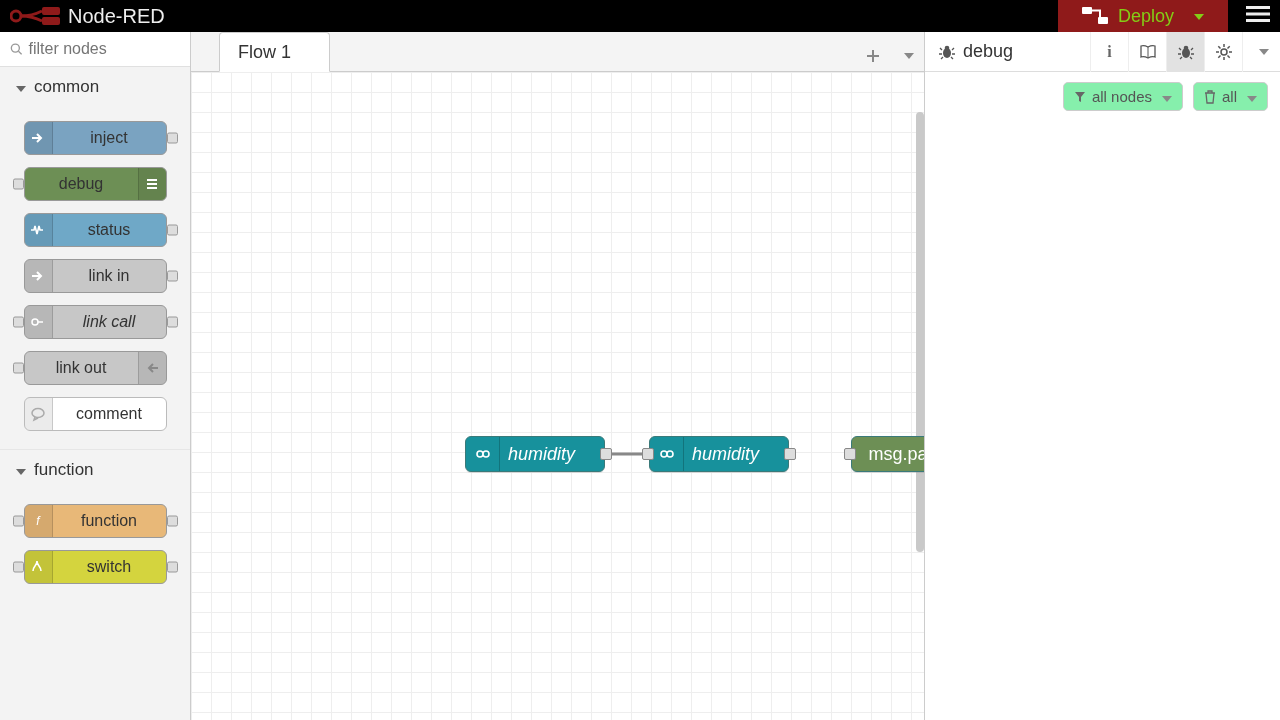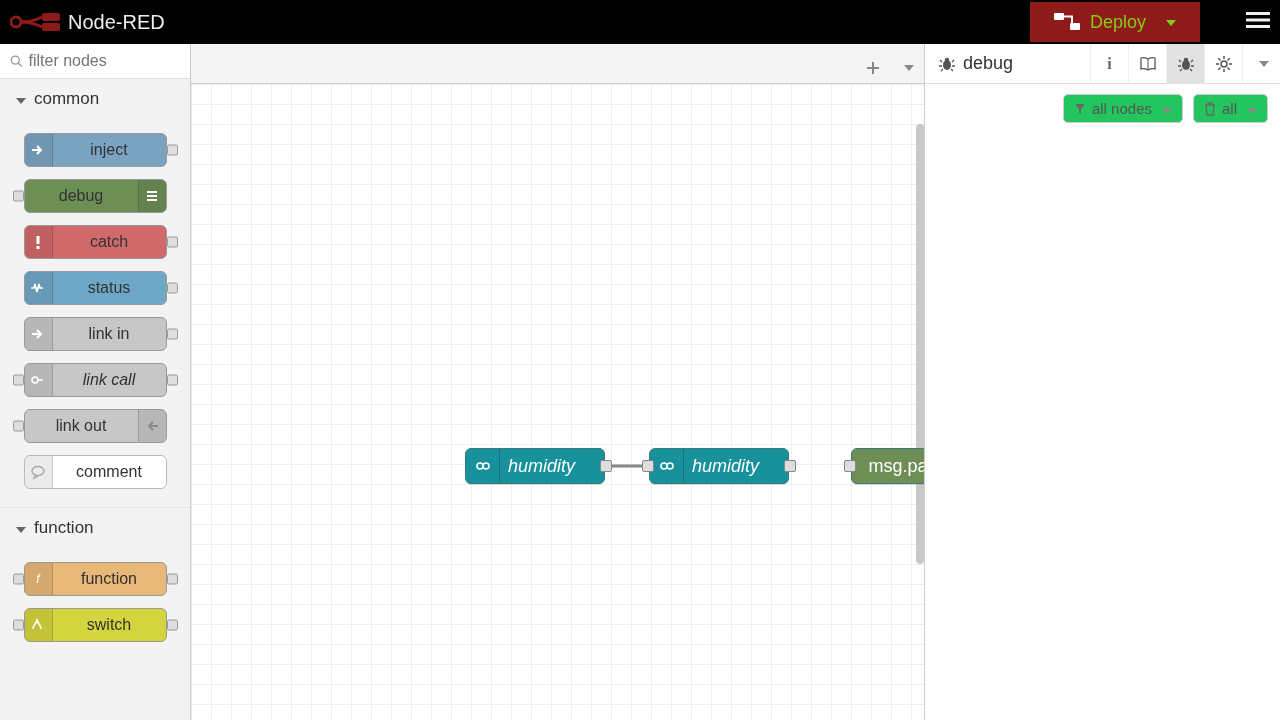--- a/index.html
+++ b/index.html
@@ -1,20 +1,20 @@
 <!DOCTYPE html>
 <html><head>
 <meta charset="utf-8">
 <style>
   * { box-sizing: border-box; margin: 0; padding: 0; font-family: -apple-system, BlinkMacSystemFont, "Segoe UI", Helvetica, Arial, sans-serif; }
   html, body { height: 100%; }
   body { display: flex; flex-direction: column; background: #fff; }
 
   
-  .header { height: 44px; background: #000; display: flex; align-items: center; padding: 0 10px; gap: 28px; }
+  .header { height: 32px; background: #000; display: flex; align-items: center; padding: 0 10px; }
   .logo { display: flex; align-items: center; gap: 6px; color: #eee; font-size: 20px; }
   .logo svg { width: 52px; height: 24px; }
   .header-spacer { flex: 1; }
   .deploy-wrap { display:flex; align-items:center; }
   .deploy-btn { display: flex; align-items: center; background: #8f1a1a; color: #84cc16; border: none; height: 40px; padding: 0 24px; font-size: 18px; cursor: pointer; gap: 10px; }
   .deploy-btn .dcaret { margin-left: 6px; font-size: 12px; }
   .hamburger { margin-left: 18px; cursor: pointer; color:#eee; }
   .hamburger svg { width: 24px; height: 24px; }
 
   
@@ -54,21 +54,21 @@
   .fport.left { left:-8px; } .fport.right { right:-8px; }
 
   
   .sidebar { width:356px; border-left:1px solid #ccc; background:#fff; display:flex; flex-direction:column; }
   .sb-header { display:flex; align-items:center; border-bottom:1px solid #ddd; height:40px; }
   .sb-title { display:flex; align-items:center; gap:8px; padding:0 14px; flex:1; font-size:18px; color:#333; }
   .sb-icons { display:flex; }
   .sb-iconbtn { width:38px; height:40px; display:flex; align-items:center; justify-content:center; border-left:1px solid #eee; cursor:pointer; color:#666; }
   .sb-iconbtn.active { background:#e2e2e2; }
   .sb-toolbar { display:flex; justify-content:flex-end; gap:10px; padding:10px 12px; }
-  .pillbtn { border:1px solid #ccc; border-radius:5px; background:#22c55e; padding:5px 10px; font-size:15px; color:#555; display:flex; align-items:center; gap:6px; cursor:pointer; }
+  .pillbtn { border:1px solid #ccc; border-radius:5px; background:#86efac; padding:5px 10px; font-size:15px; color:#555; display:flex; align-items:center; gap:6px; cursor:pointer; }
 
   .caret-down::after { content:""; display:inline-block; border-left:5px solid transparent; border-right:5px solid transparent; border-top:6px solid currentColor; margin-left:4px; }
   .scrollthumb { position:absolute; right:0; top:40px; width:8px; height:440px; background:#c9c9c9; border-radius:4px; }
 </style>
 </head>
 <body>
 
 <div class="header">
   <div class="logo">
     <svg viewBox="0 0 52 24">
@@ -130,30 +130,20 @@
             <span class="label">debug</span>
             <span class="icon icon-right" style="background:rgba(0,0,0,0.08)">
               <svg width="16" height="16" viewBox="0 0 16 16">
                 <rect x="3" y="3" width="10" height="2" fill="#fff"></rect>
                 <rect x="3" y="7" width="10" height="2" fill="#fff"></rect>
                 <rect x="3" y="11" width="10" height="2" fill="#fff"></rect>
               </svg>
             </span>
             <span class="port left"></span>
           </div>
-          <div class="pnode" style="background: rgb(208, 106, 106);">
-            <span class="icon" style="background:rgba(0,0,0,0.08)">
-              <svg width="16" height="16" viewBox="0 0 16 16">
-                <rect x="6.5" y="2" width="3" height="8" fill="#fff"></rect>
-                <rect x="6.5" y="12" width="3" height="3" fill="#fff"></rect>
-              </svg>
-            </span>
-            <span class="label">catch</span>
-            <span class="port right"></span>
-          </div>
           <div class="pnode" style="background: rgb(111, 168, 199);">
             <span class="icon" style="background:rgba(0,0,0,0.08)">
               <svg width="16" height="16" viewBox="0 0 16 16">
                 <path d="M1 8h3l1-4 2 8 2-8 1 4h3" stroke="#fff" stroke-width="1.6" fill="none"></path>
               </svg>
             </span>
             <span class="label">status</span>
             <span class="port right"></span>
           </div>
           <div class="pnode" style="background: rgb(199, 199, 199);">
@@ -219,20 +209,21 @@
             <span class="label">switch</span>
             <span class="port left"></span>
             <span class="port right"></span>
           </div>
         </div>
       </div>
   </div>
 
   <div class="canvas-wrap">
     <div class="tabs">
+      <div class="tab">Flow 1</div>
       <div class="tabs-sp"></div>
       <div class="tabbtn">
         <svg width="14" height="14" viewBox="0 0 14 14">
             <path d="M7 1v12M1 7h12" stroke="#888" stroke-width="2"></path>
           </svg>
       </div>
       <div class="tabbtn caret-down" style="color:#888"></div>
     </div>
     <div class="canvas" id="canvas">
       <svg class="wires" id="wires">

